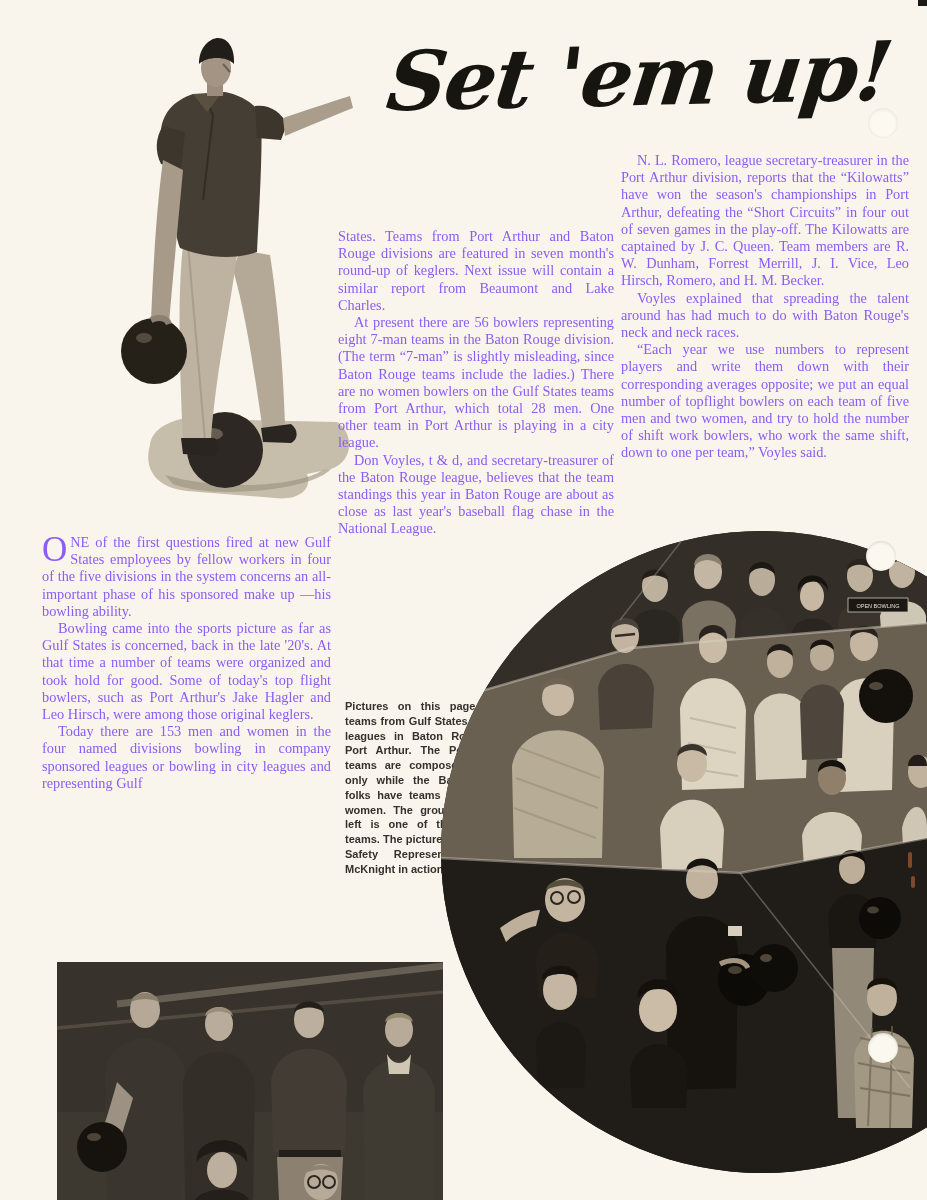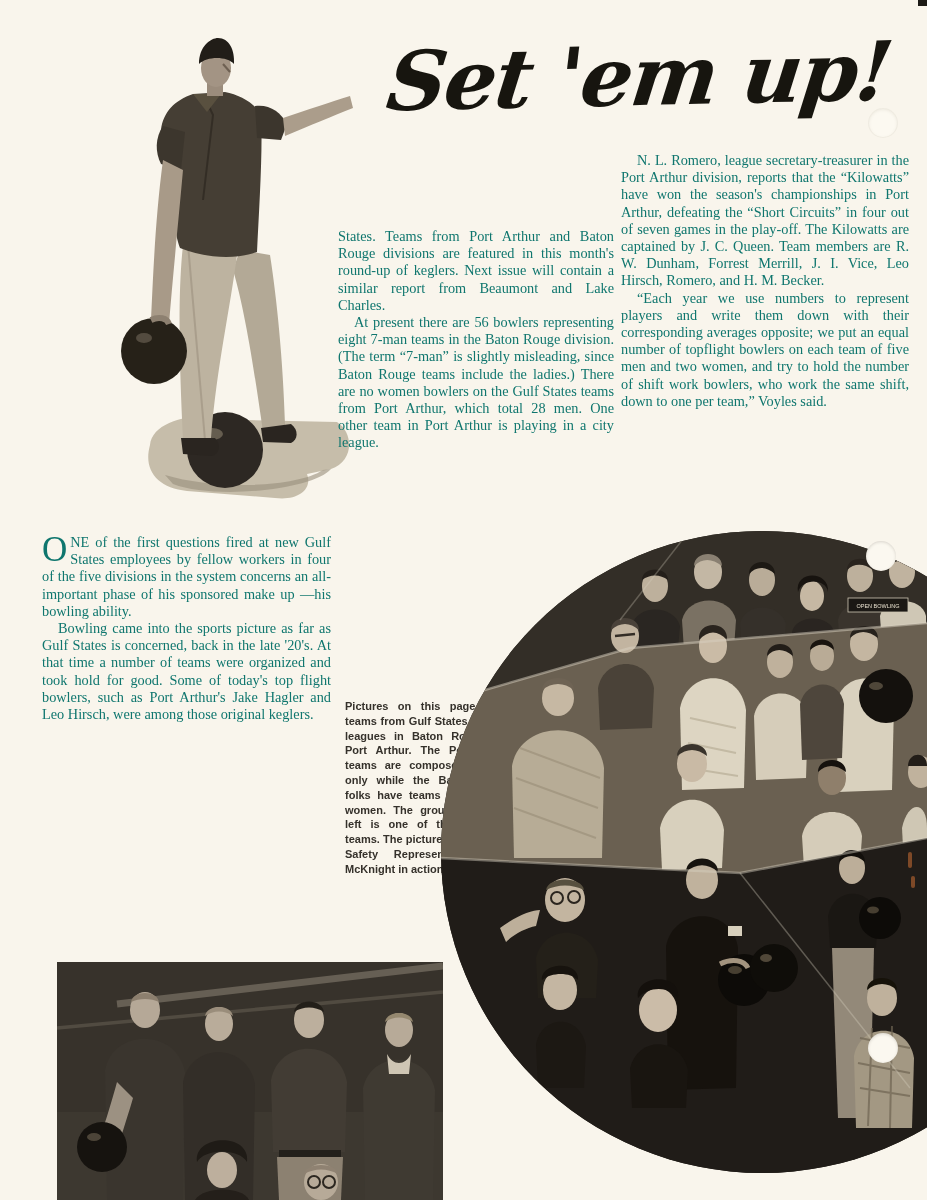--- a/index.html
+++ b/index.html
@@ -20,21 +20,21 @@
     letter-spacing:-2px;
     transform:skewX(-8deg) rotate(-1.2deg);
     color:#17150f;
     white-space:nowrap;
   }
   
   .col{
     position:absolute;
     text-align:justify;
     font-size:14.3px;line-height:17.2px;
-    color:#0f766e;
+    color:#8b5cf6;
   }
   .col p{margin:0;}
   .col p.ind{text-indent:16px;}
   #col-left{left:42px;top:534px;width:289px;}
   #col-mid{left:338px;top:228px;width:276px;}
   #col-right{left:621px;top:152px;width:288px;}
   .dropcap{
     float:left;
     font-size:35px;line-height:28px;
     padding:2px 3px 0 0;
@@ -106,32 +106,35 @@
       <path d="M228,98 C252,90 276,82 295,76 L298,88 C278,96 254,106 230,116 Z" fill="#ab9d8b"></path>
 
       <rect x="152" y="62" width="16" height="14" fill="#9b8c7c"></rect>
       <ellipse cx="161" cy="48" rx="15" ry="19" fill="#a39484"></ellipse>
       <path d="M144,44 C144,26 156,18 163,18 C174,18 180,30 179,44 C172,36 152,36 144,44 Z" fill="#211d18"></path>
       <path d="M168,44 L175,52" stroke="#6e6052" stroke-width="2"></path>
     </svg>
   </div>
 
   <div class="col" id="col-mid">
-    <p>States. Teams from Port Arthur and Baton Rouge divisions are featured in this month's round-up of keglers. Next issue will contain a similar report from Beaumont and Lake Charles.</p>
+    <p>States. Teams from Port Arthur and Baton Rouge divisions are featured in seven month's round-up of keglers. Next issue will contain a similar report from Beaumont and Lake Charles.</p>
     <p class="ind">At present there are 56 bowlers representing eight 7-man teams in the Baton Rouge division. (The term “7-man” is slightly misleading, since Baton Rouge teams include the ladies.) There are no women bowlers on the Gulf States teams from Port Arthur, which total 28 men. One other team in Port Arthur is playing in a city league.</p>
+    <p class="ind">Don Voyles, t &amp; d, and secretary-treasurer of the Baton Rouge league, believes that the team standings this year in Baton Rouge are about as close as last year's baseball flag chase in the National League.</p>
   </div>
 
   <div class="col" id="col-right">
     <p class="ind">N. L. Romero, league secretary-treasurer in the Port Arthur division, reports that the “Kilowatts” have won the season's championships in Port Arthur, defeating the “Short Circuits” in four out of seven games in the play-off. The Kilowatts are captained by J. C. Queen. Team members are R. W. Dunham, Forrest Merrill, J. I. Vice, Leo Hirsch, Romero, and H. M. Becker.</p>
+    <p class="ind">Voyles explained that spreading the talent around has had much to do with Baton Rouge's neck and neck races.</p>
     <p class="ind">“Each year we use numbers to represent players and write them down with their corresponding averages opposite; we put an equal number of topflight bowlers on each team of five men and two women, and try to hold the number of shift work bowlers, who work the same shift, down to one per team,” Voyles said.</p>
   </div>
 
   <div class="col" id="col-left">
     <p><span class="dropcap">O</span><span>NE of the first questions fired at new Gulf States employees by fellow workers in four of the five divisions in the system concerns an all-important phase of his sponsored make up —his bowling ability.</span></p>
     <p class="ind">Bowling came into the sports picture as far as Gulf States is concerned, back in the late '20's. At that time a number of teams were organized and took hold for good. Some of today's top flight bowlers, such as Port Arthur's Jake Hagler and Leo Hirsch, were among those original keglers.</p>
+    <p class="ind">Today there are 153 men and women in the four named divisions bowling in company sponsored leagues or bowling in city leagues and representing Gulf</p>
   </div>
 
   <div id="caption">Pictures on this page show teams from Gulf States bowling leagues in Baton Rouge and Port Arthur. The Port Arthur teams are composed of men only while the Baton Rouge folks have teams of men and women. The group at bottom left is one of the Louisiana teams. The picture at top shows Safety Representative Odis McKnight in action.</div>
 
   <div class="photo" id="collage-photo">
     <svg width="487" height="672" viewBox="0 0 487 672">
       <defs>
         <clipPath id="collage-clip">
             <circle cx="322" cy="324" r="321"></circle>
           </clipPath>

